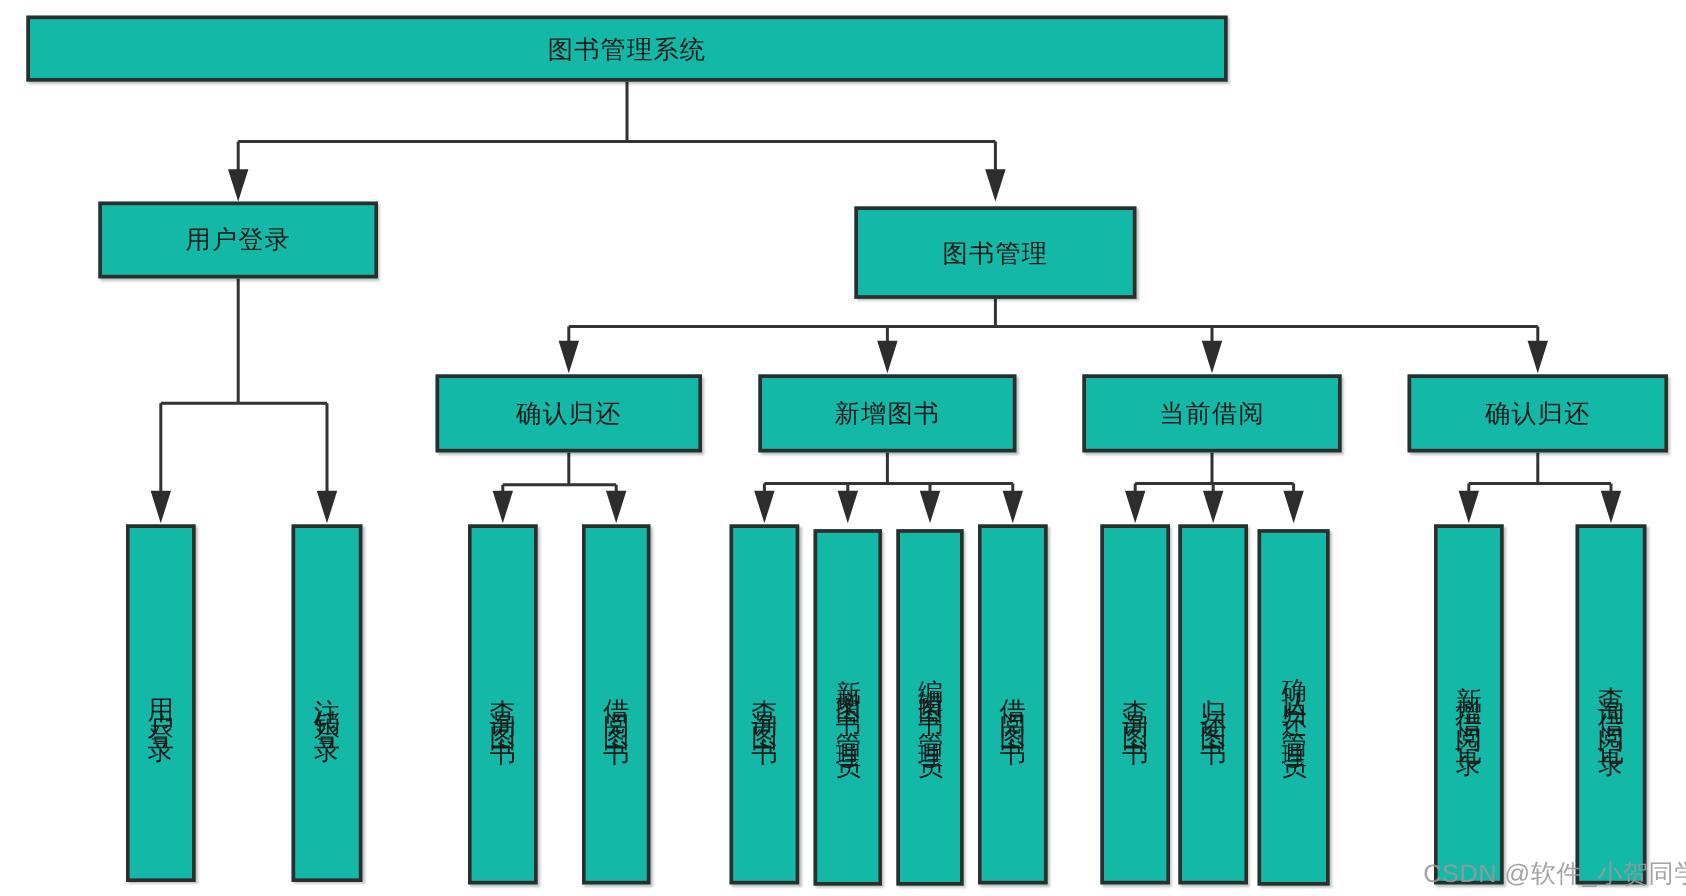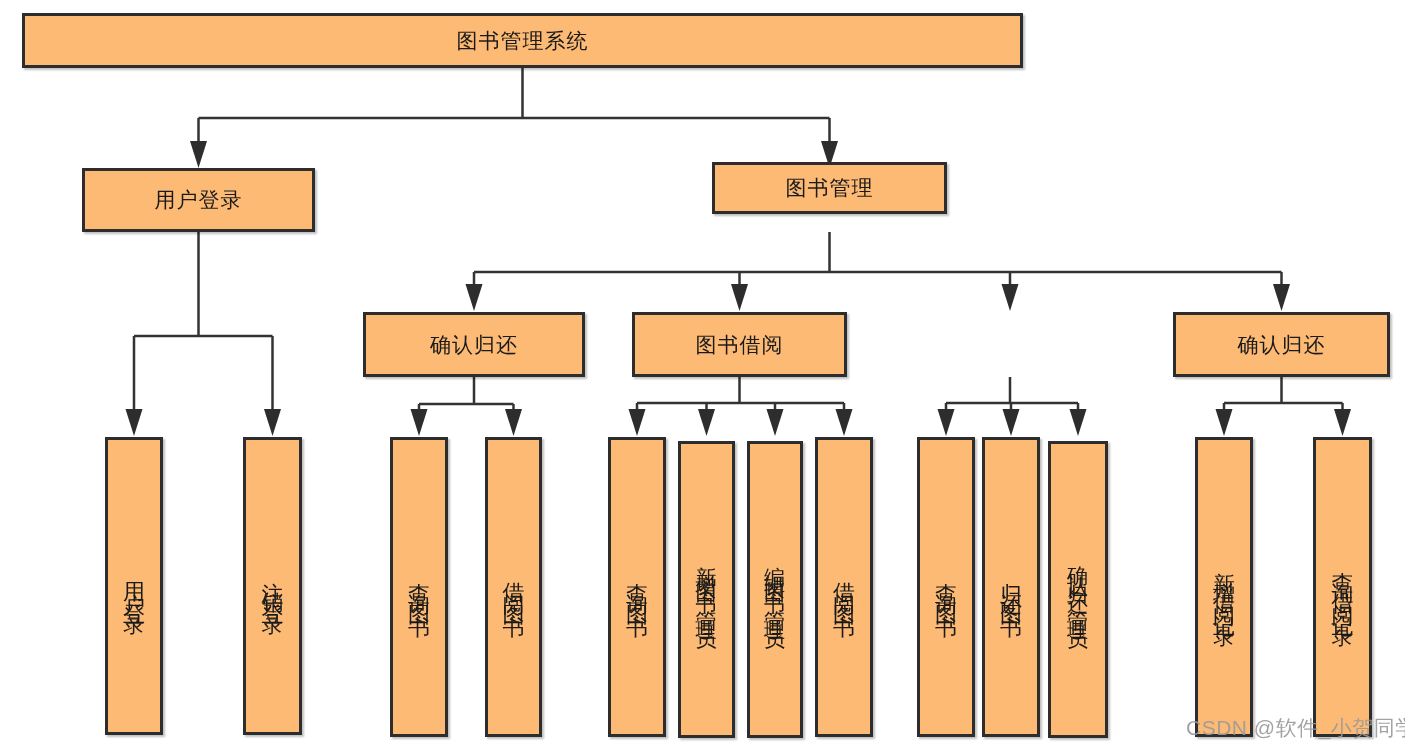--- a/index.html
+++ b/index.html
@@ -2,21 +2,21 @@
 <html><head>
 <meta charset="utf-8">
 <style>
   html,body{margin:0;padding:0;background:#ffffff;}
   .stage{
     position:relative;width:1405px;height:747px;background:#ffffff;overflow:hidden;
     font-family:"Liberation Sans",sans-serif;color:#1a1a1a;
   }
   .wires{position:absolute;left:0;top:0;z-index:1;}
   .node{
-    position:absolute;z-index:2;background:#fdba74;border:3px solid #2d2d2d;
+    position:absolute;z-index:2;background:#14b8a6;border:3px solid #2d2d2d;
     box-sizing:border-box;display:flex;align-items:center;justify-content:center;
     box-shadow:2px 2px 2px rgba(0,0,0,0.25);
     font-size:21px;letter-spacing:1px;white-space:nowrap;
   }
   .leaf span{
     writing-mode:vertical-rl;text-orientation:mixed;
     font-size:22px;letter-spacing:11px;line-height:1;
   }
   .leaf.tight span{font-size:21px;letter-spacing:9px;}
   .watermark{
@@ -62,29 +62,32 @@
     </g>
   </svg>
 
   <div class="node" style="left:22px;top:13px;width:1001px;height:55px">
     <span>图书管理系统</span>
   </div>
 
   <div class="node" style="left:82px;top:168px;width:233px;height:64px">
     <span>用户登录</span>
   </div>
-  <div class="node" style="left:712px;top:162px;width:235px;height:52px">
+  <div class="node" style="left:712px;top:172px;width:235px;height:77px">
     <span>图书管理</span>
   </div>
 
   <div class="node" style="left:363px;top:312px;width:222px;height:65px">
     <span>确认归还</span>
   </div>
   <div class="node" style="left:632px;top:312px;width:215px;height:65px">
-    <span>图书借阅</span>
+    <span>新增图书</span>
+  </div>
+  <div class="node" style="left:902px;top:312px;width:216px;height:65px">
+    <span>当前借阅</span>
   </div>
   <div class="node" style="left:1173px;top:312px;width:217px;height:65px">
     <span>确认归还</span>
   </div>
 
   <div class="node leaf" style="left:105px;top:437px;width:58px;height:298px">
     <span>用户登录</span>
   </div>
   <div class="node leaf" style="left:243px;top:437px;width:59px;height:298px">
     <span>注销登录</span>

